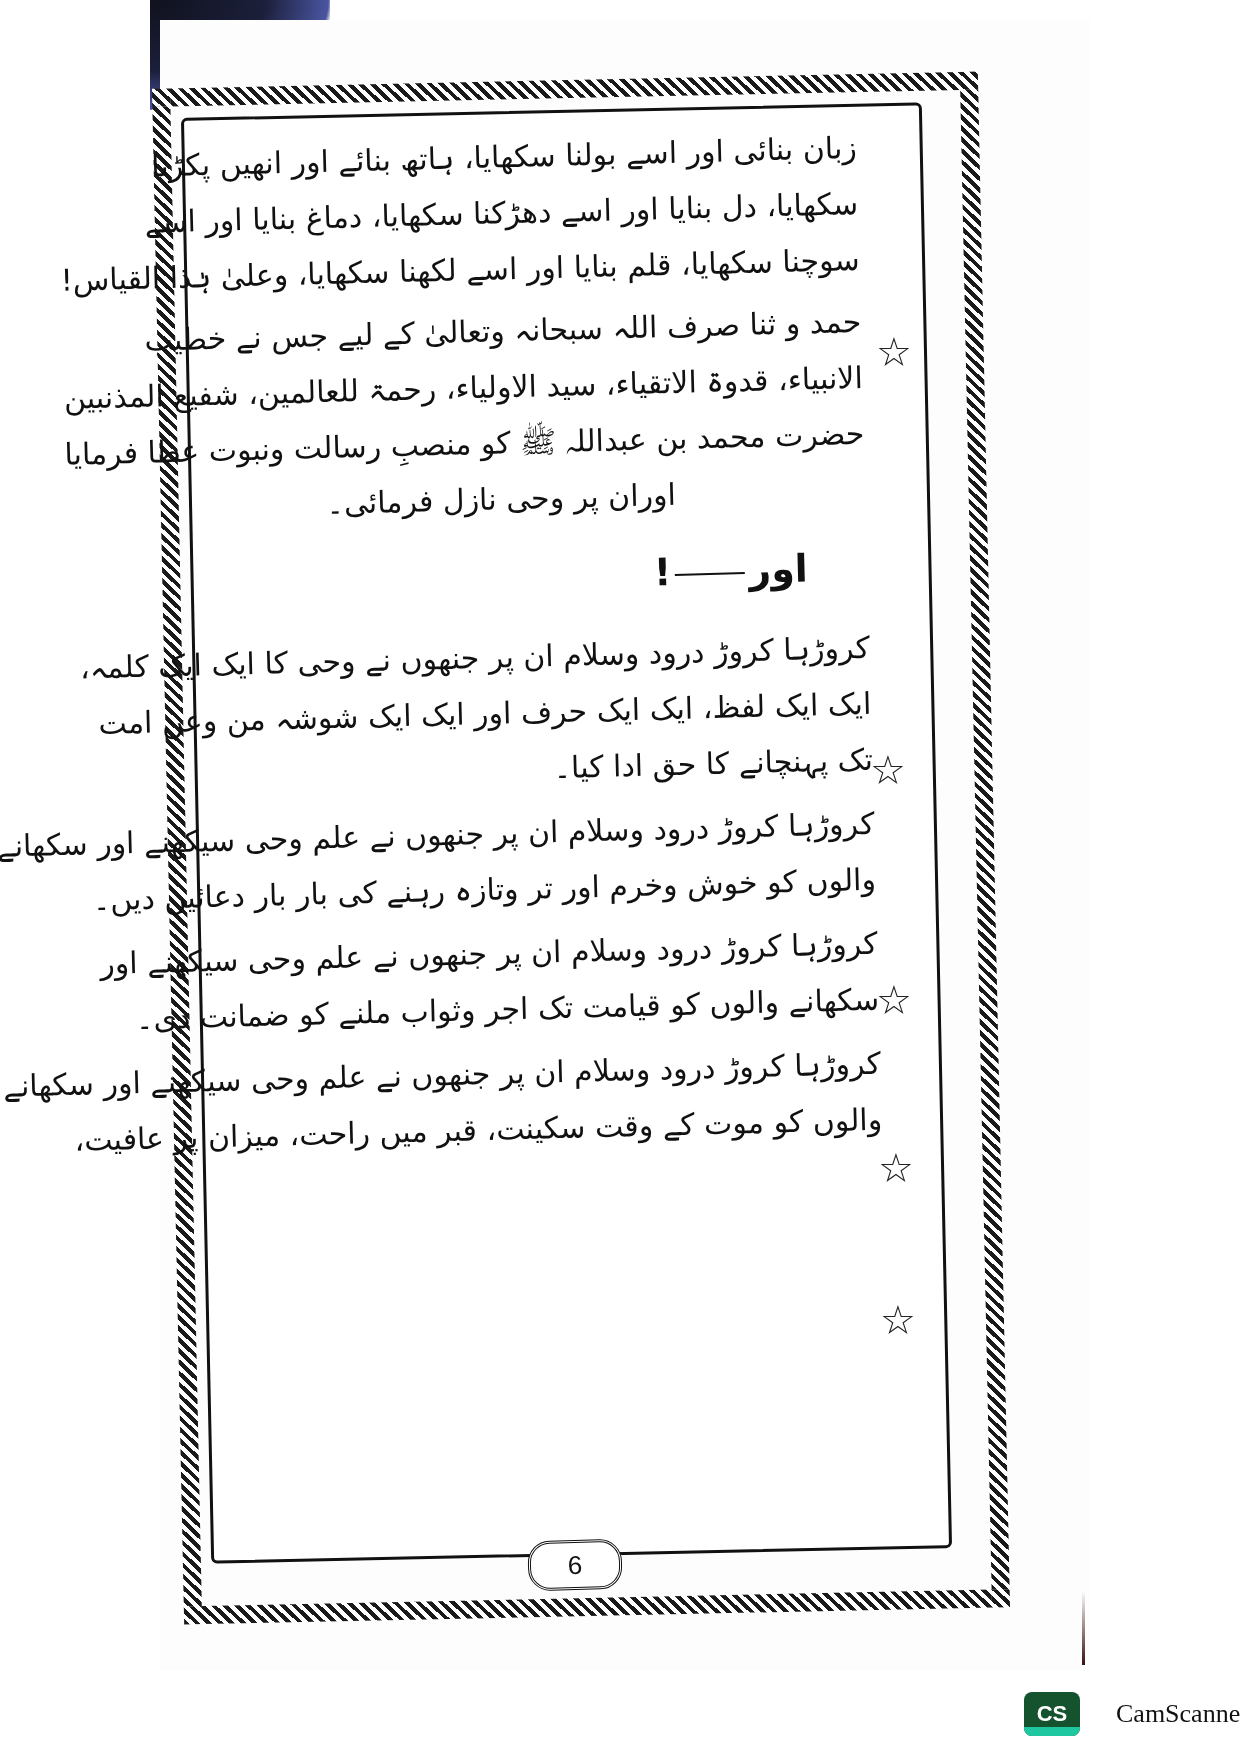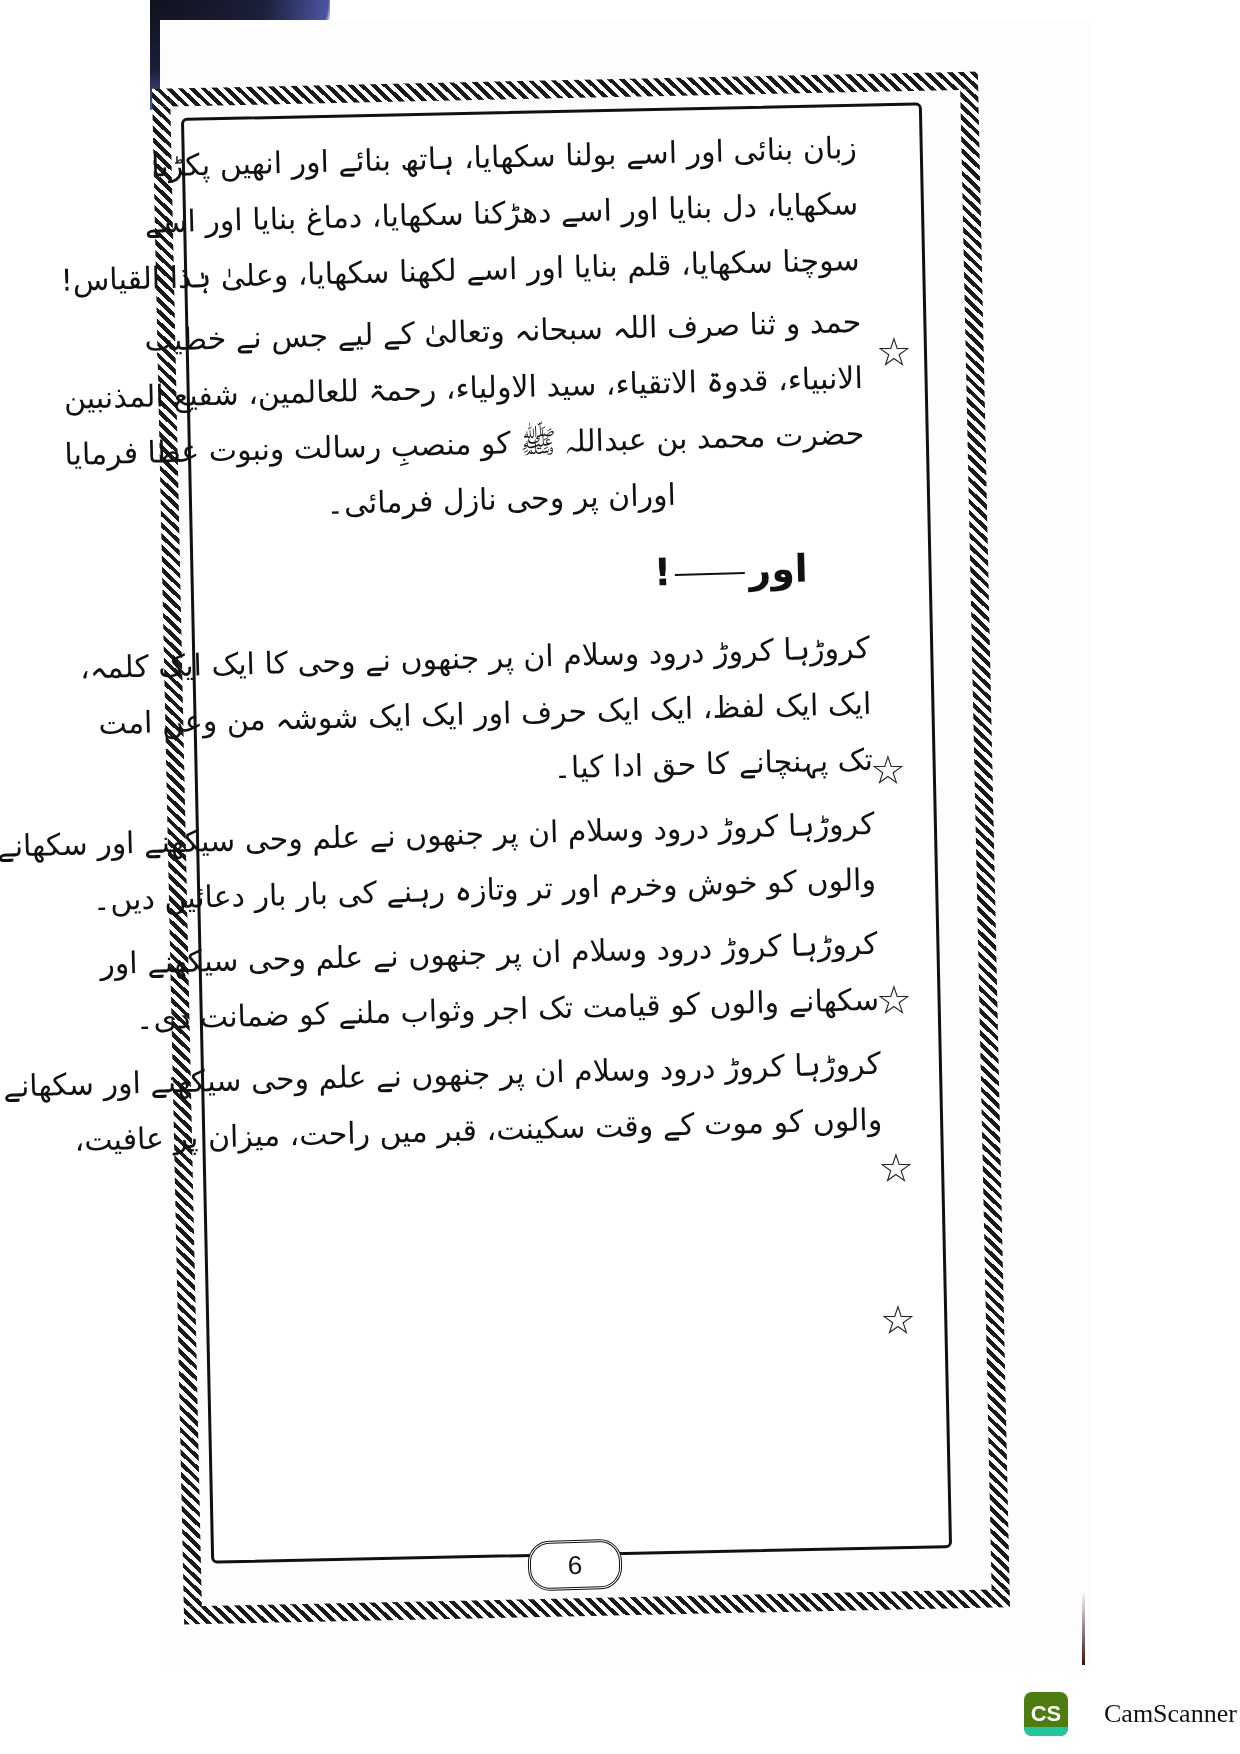--- a/index.html
+++ b/index.html
@@ -57,22 +57,22 @@
       position: absolute; left: 528px; top: 1540px; width: 88px; height: 44px;
       border: 3px double #111; border-radius: 22px; background: #fff;
       display: flex; align-items: center; justify-content: center;
       font-family: "Liberation Sans", sans-serif; font-size: 26px; color: #111;
       transform: rotate(-1.5deg);
     }
     .cs-logo {
       position: absolute; left: 1024px; top: 1692px; display: flex; align-items: center; gap: 8px;
     }
     .cs-badge {
-      width: 44px; height: 44px; border-radius: 8px; overflow: hidden; position: relative;
-      background: #4d7c0f;
+      width: 56px; height: 44px; border-radius: 8px; overflow: hidden; position: relative;
+      background: #14532d;
       display: flex; align-items: center; justify-content: center;
       font-family: "Liberation Sans", sans-serif; font-weight: bold; font-size: 22px; color: #fff; text-align: right;
     }
     .cs-badge::after {
       content: ""; position: absolute; left: 0; right: 0; bottom: 0; height: 9px; background: #1fc7a0;
     }
     .cs-text {
       font-family: "Liberation Serif", serif; font-size: 26px; color: #111; margin-left: 28px;
     }
   </style>

